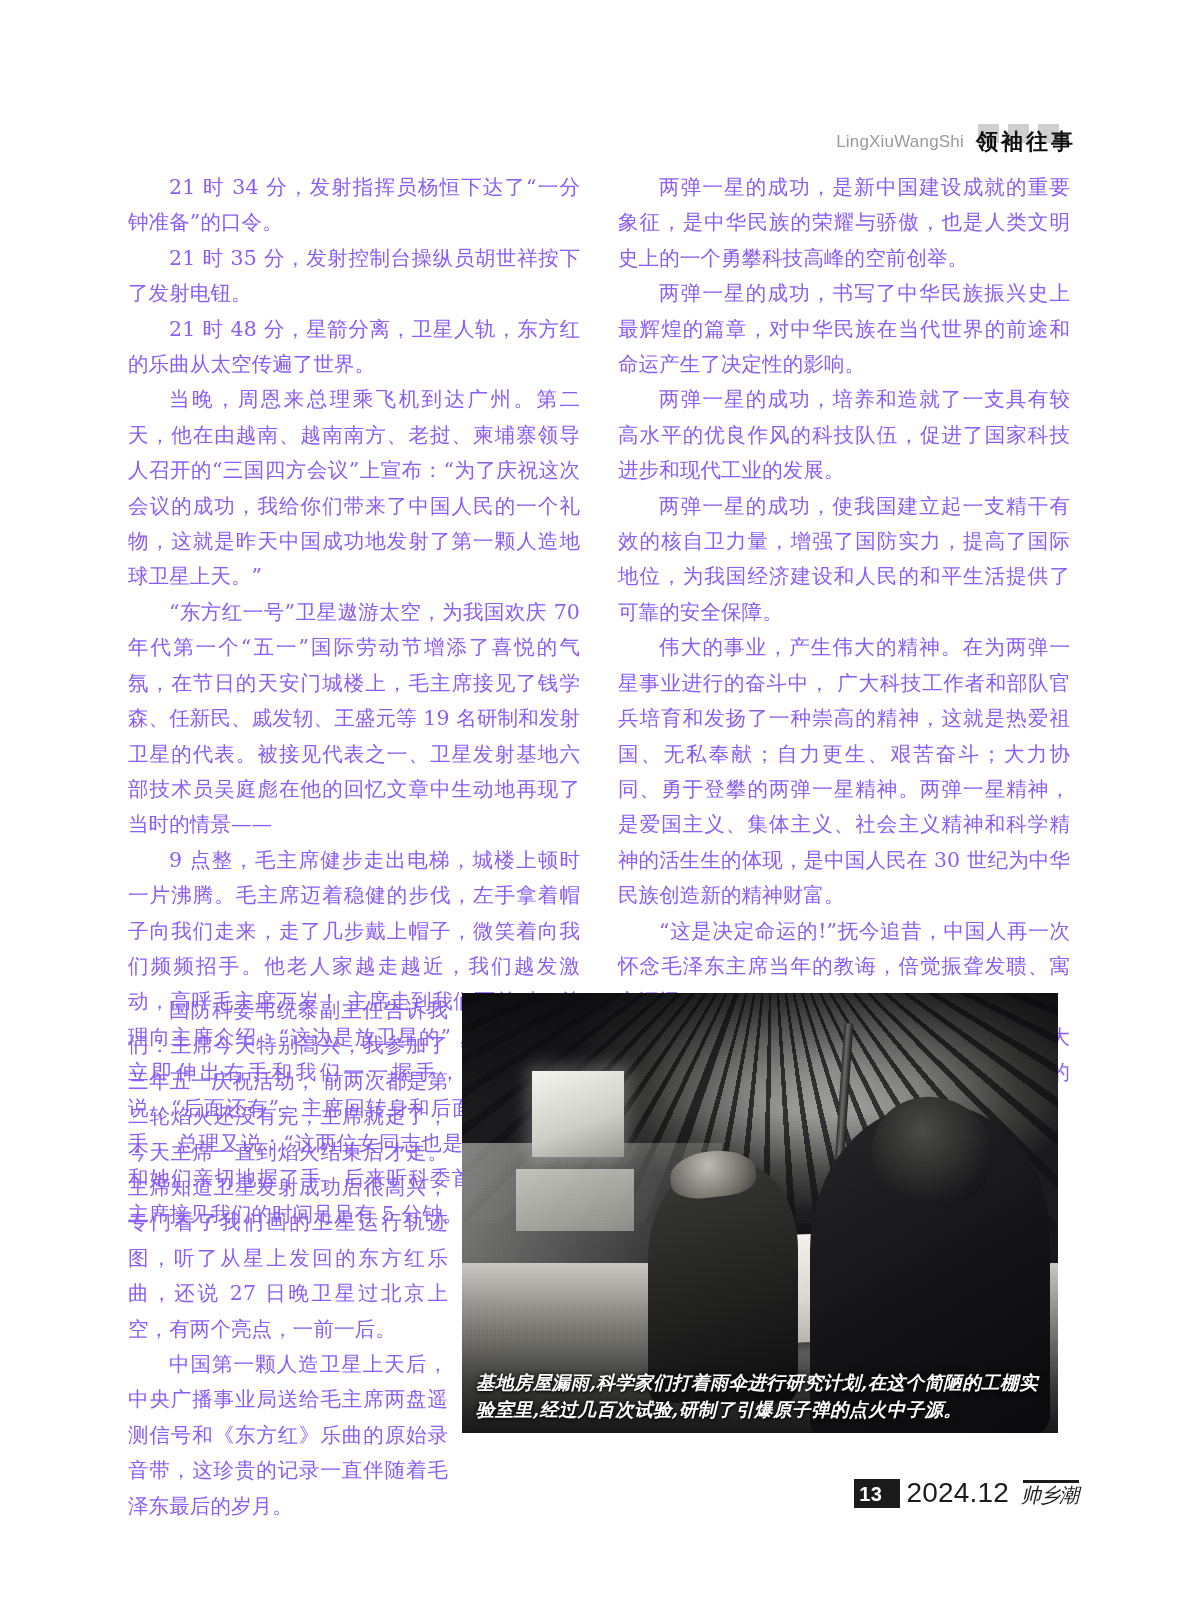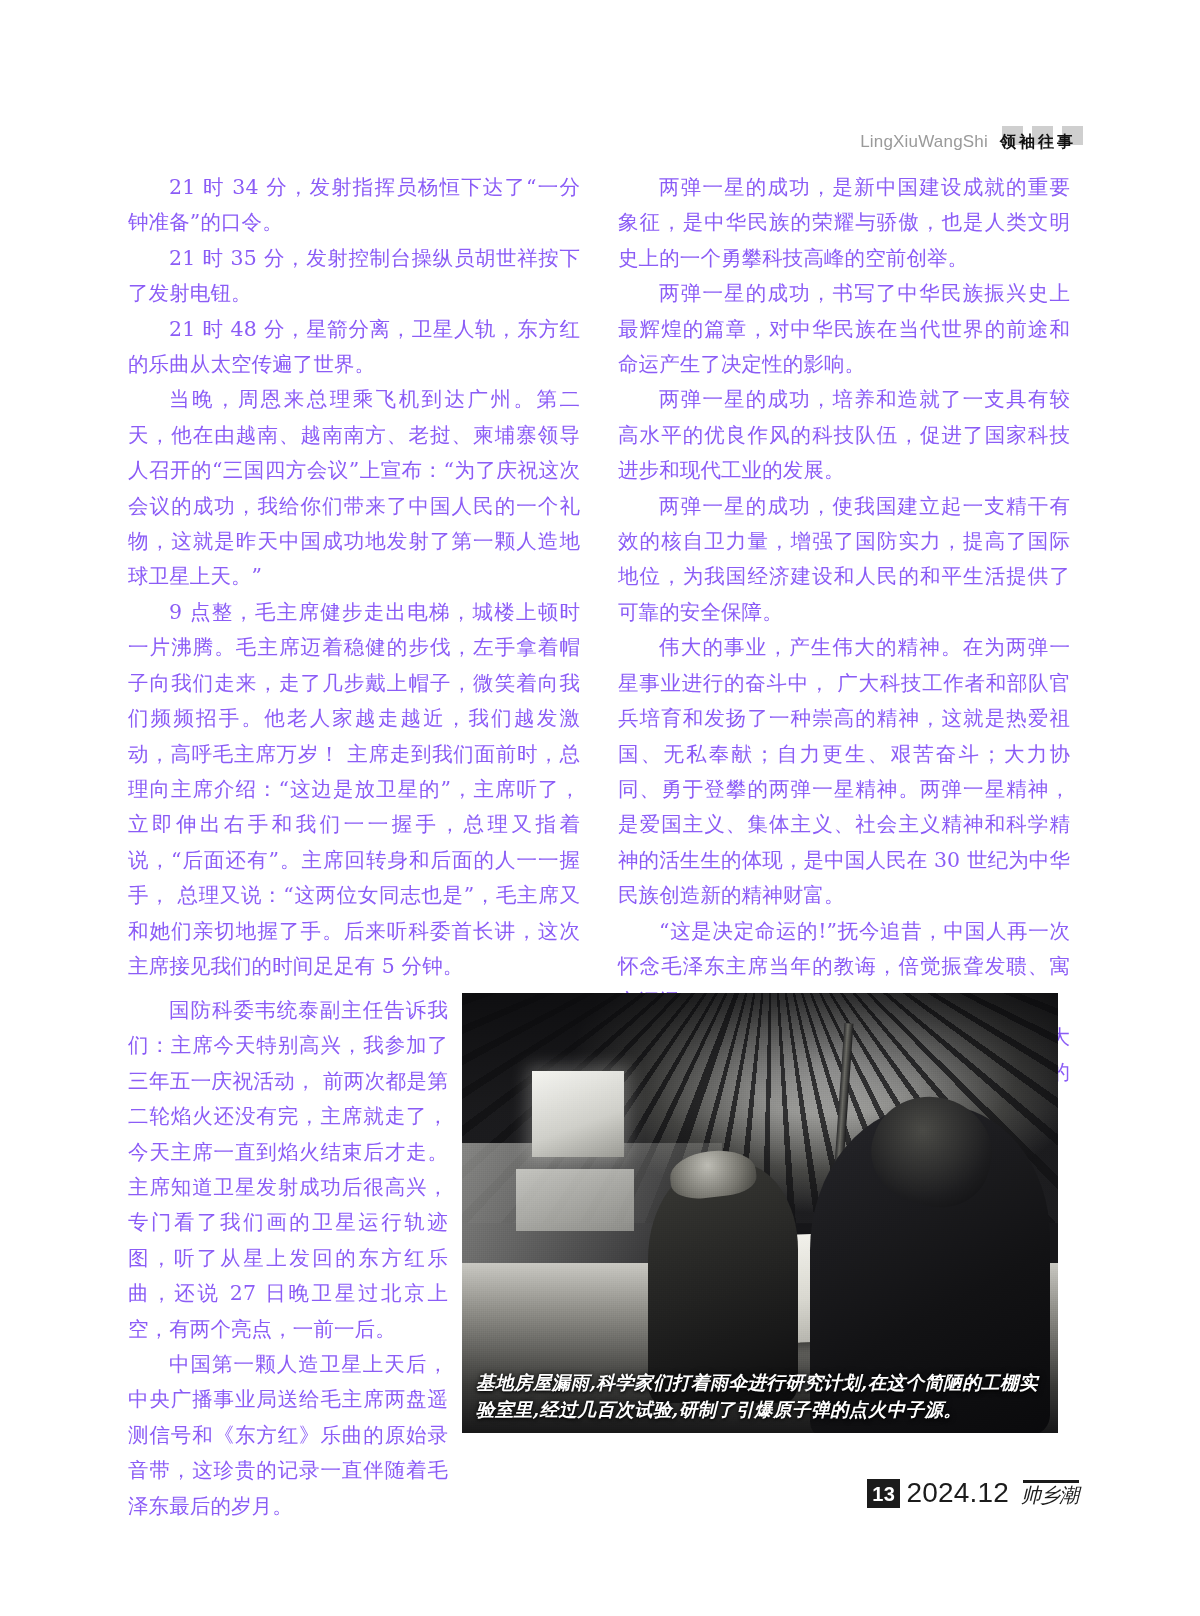--- a/index.html
+++ b/index.html
@@ -50,21 +50,21 @@
   .header-cn-blocks span {
     display: block;
     width: 21px;
     height: 19px;
     background: #cfcfcf;
   }
   .header-cn {
     position: relative;
     font-family: "DejaVu Serif", "Liberation Serif", serif;
     font-weight: bold;
-    font-size: 16px;
+    font-size: 22px;
     color: #111111;
     letter-spacing: 3px;
     line-height: 1;
   }
 
   
   .col-left {
     position: absolute;
     left: 128px;
     top: 170px;
@@ -238,21 +238,21 @@
     gap: 6px;
     height: 30px;
   }
   .folio-num {
     background: #1b1b1b;
     color: #ffffff;
     font-family: "Liberation Sans", sans-serif;
     font-weight: bold;
     font-size: 20px;
     line-height: 1;
-    padding: 5px 5px 4px 5px;
+    padding: 5px 18px 4px 5px;
     letter-spacing: 0.5px;
   }
   .folio-date {
     font-family: "Liberation Sans", sans-serif;
     font-size: 28px;
     color: #1b1b1b;
     line-height: 1;
     letter-spacing: 0.2px;
   }
   .folio-logo {
@@ -291,20 +291,21 @@
       </span>
       <span class="header-cn">领袖往事</span>
     </span>
   </div>
 
   <div class="col-left">
     <p class="para">21 时 34 分，发射指挥员杨恒下达了“一分钟准备”的口令。</p>
     <p class="para">21 时 35 分，发射控制台操纵员胡世祥按下了发射电钮。</p>
     <p class="para">21 时 48 分，星箭分离，卫星人轨，东方红的乐曲从太空传遍了世界。</p>
     <p class="para">当晚，周恩来总理乘飞机到达广州。第二天，他在由越南、越南南方、老挝、柬埔寨领导人召开的“三国四方会议”上宣布：“为了庆祝这次会议的成功，我给你们带来了中国人民的一个礼物，这就是昨天中国成功地发射了第一颗人造地球卫星上天。”</p>
+    <p class="para">“东方红一号”卫星遨游太空，为我国欢庆 70 年代第一个“五一”国际劳动节增添了喜悦的气氛，在节日的天安门城楼上，毛主席接见了钱学森、任新民、戚发轫、王盛元等 19 名研制和发射卫星的代表。被接见代表之一、卫星发射基地六部技术员吴庭彪在他的回忆文章中生动地再现了当时的情景——</p>
     <p class="para">9 点整，毛主席健步走出电梯，城楼上顿时一片沸腾。毛主席迈着稳健的步伐，左手拿着帽子向我们走来，走了几步戴上帽子，微笑着向我们频频招手。他老人家越走越近，我们越发激动，高呼毛主席万岁！ 主席走到我们面前时，总理向主席介绍：“这边是放卫星的”，主席听了，立即伸出右手和我们一一握手，总理又指着说，“后面还有”。主席回转身和后面的人一一握手， 总理又说：“这两位女同志也是”，毛主席又和她们亲切地握了手。后来听科委首长讲，这次主席接见我们的时间足足有 5 分钟。</p>
   </div>
 
   <div class="col-left-narrow">
     <p class="para">国防科委韦统泰副主任告诉我们：主席今天特别高兴，我参加了三年五一庆祝活动， 前两次都是第二轮焰火还没有完，主席就走了，今天主席一直到焰火结束后才走。主席知道卫星发射成功后很高兴，专门看了我们画的卫星运行轨迹图，听了从星上发回的东方红乐曲，还说 27 日晚卫星过北京上空，有两个亮点，一前一后。</p>
     <p class="para">中国第一颗人造卫星上天后，中央广播事业局送给毛主席两盘遥测信号和《东方红》乐曲的原始录音带，这珍贵的记录一直伴随着毛泽东最后的岁月。</p>
   </div>
 
   <div class="col-right">
     <p class="para">两弹一星的成功，是新中国建设成就的重要象征，是中华民族的荣耀与骄傲，也是人类文明史上的一个勇攀科技高峰的空前创举。</p>

